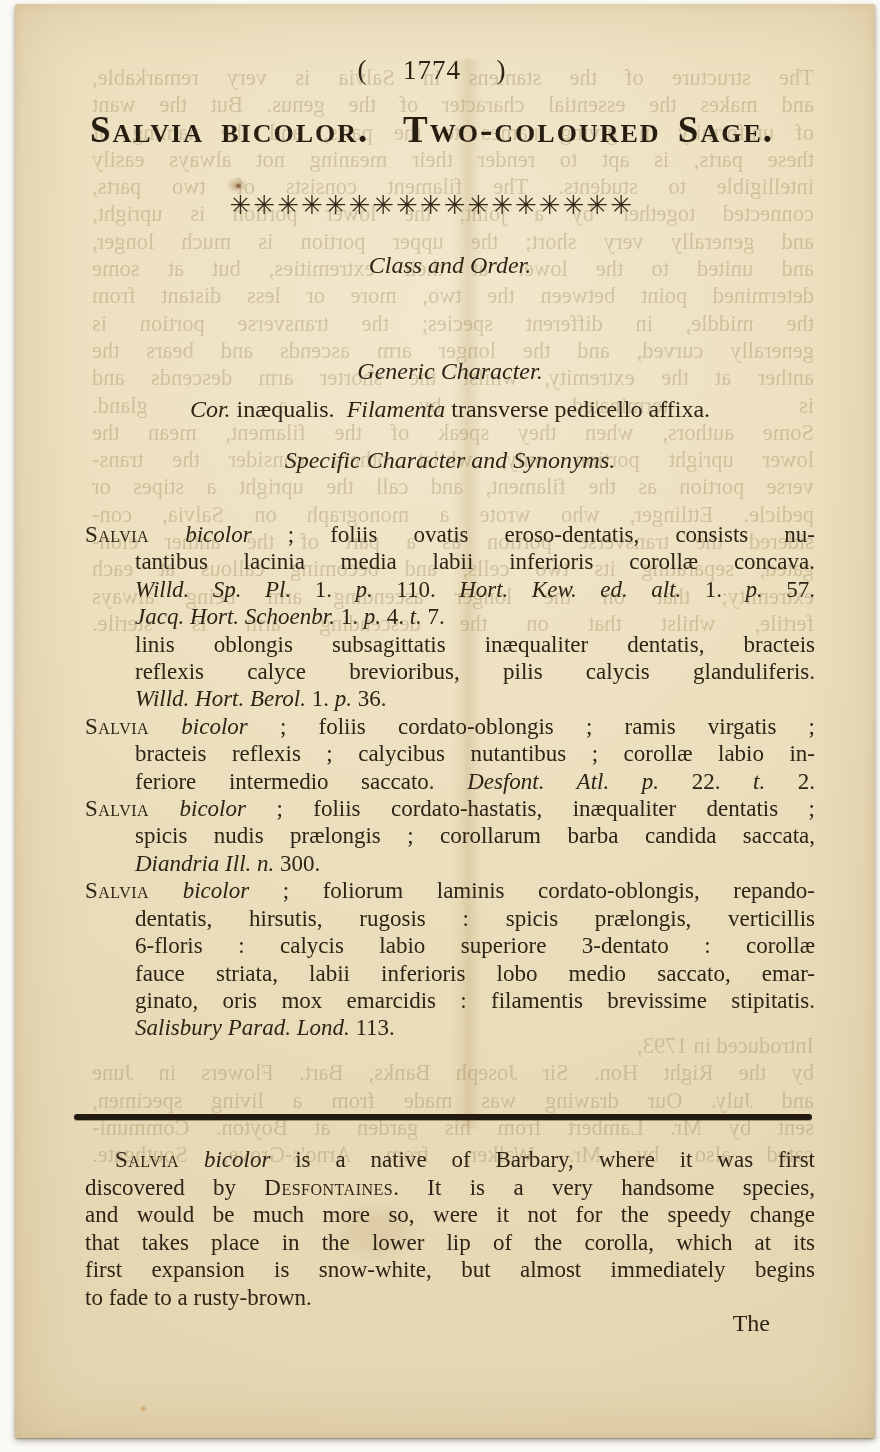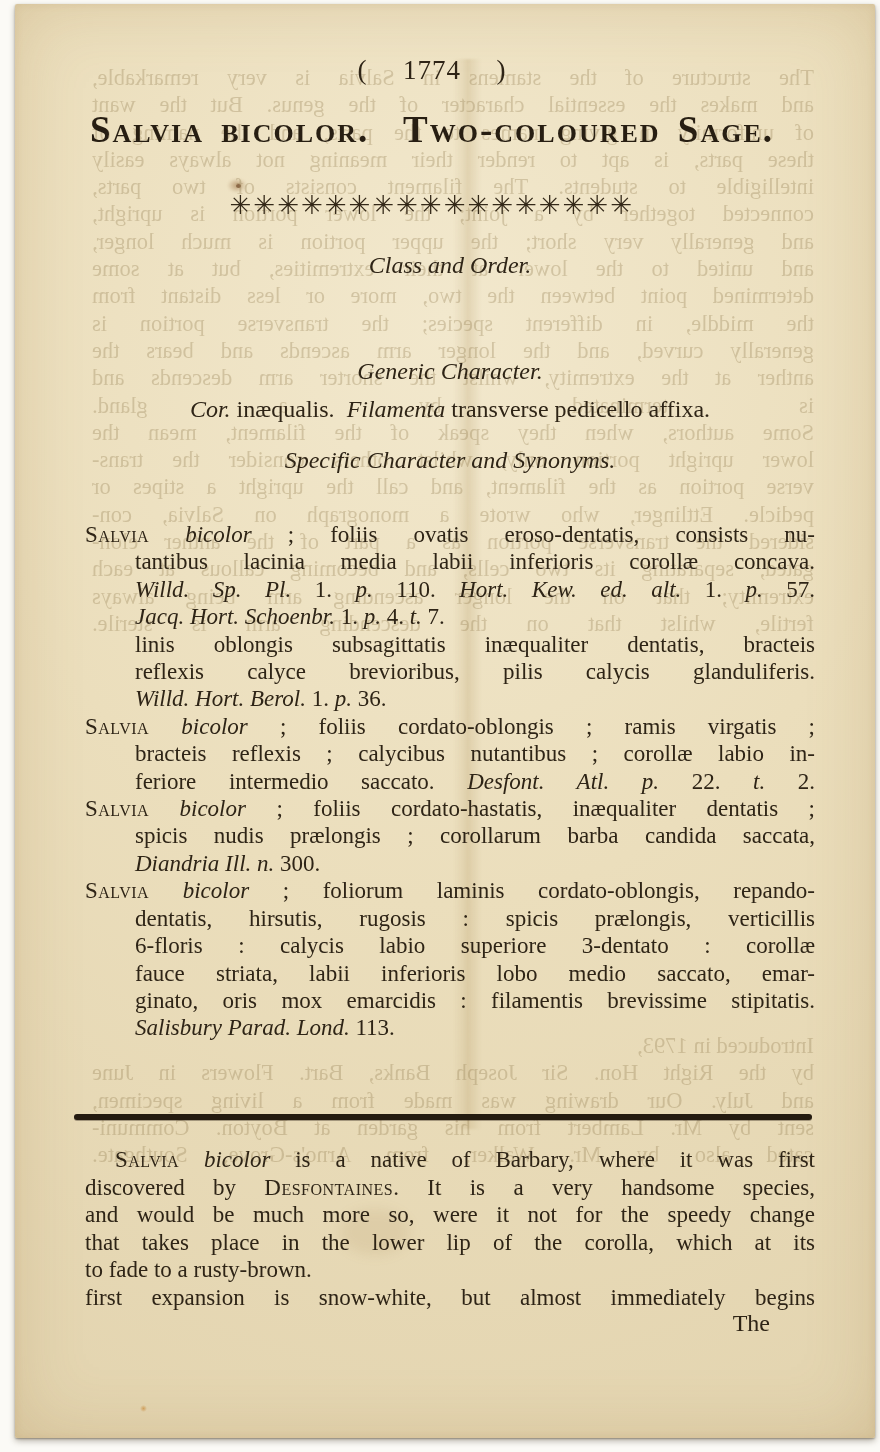--- a/index.html
+++ b/index.html
@@ -149,19 +149,19 @@
         </div>
     </div>
 
     <div class="rule"></div>
 
     <div class="textblock desc">
         <div class="line j ind"><span class="sc">Salvia</span><span class="i"> bicolor</span><span> is a native of Barbary, where it was first</span></div>
         <div class="line j"><span>discovered by </span><span class="sc">Desfontaines</span><span>.  It is a very handsome species,</span></div>
         <div class="line j"><span>and would be much more so, were it not for the speedy change</span></div>
         <div class="line j"><span>that takes place in the lower lip of the corolla, which at its</span></div>
+        <div class="line j"><span>first expansion is snow-white, but almost immediately begins</span></div>
         <div class="line"><span>to fade to a rusty-brown.</span></div>
-        <div class="line j"><span>first expansion is snow-white, but almost immediately begins</span></div>
       </div>
 
     <div class="catchword">The</div>
   </div>
 </div>
 
 </body></html>

